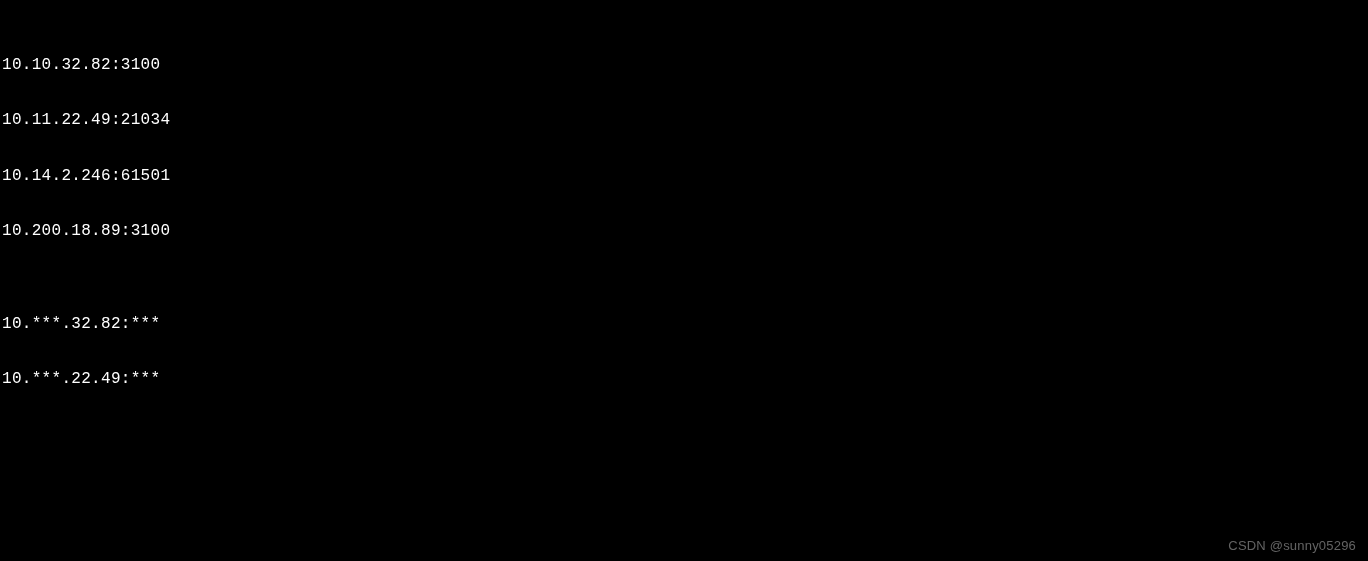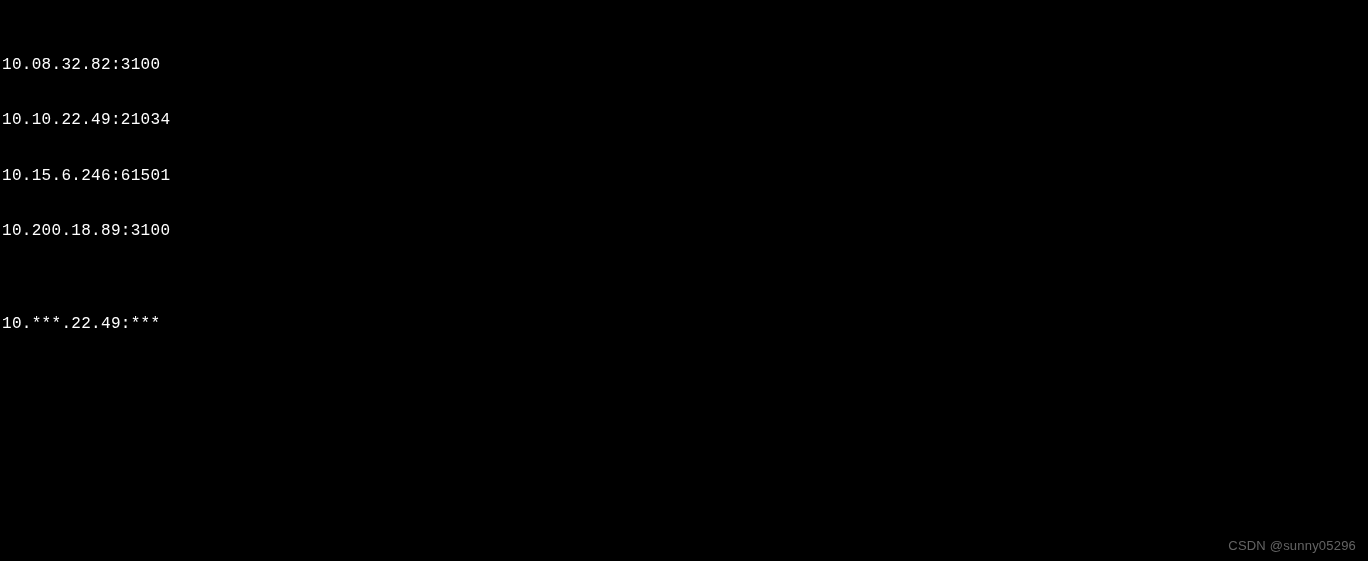--- a/index.html
+++ b/index.html
@@ -32,26 +32,27 @@
     font-family: Arial, sans-serif;
     font-size: 13px;
     letter-spacing: 0.2px;
   }
 </style>
 </head>
 <body>
 
 <div class="terminal">
   
-  <span class="line">10.08.32.82:3100</span>
-  <span class="line">10.10.22.49:21034</span>
-  <span class="line">10.15.6.246:61501</span>
+  <span class="line">10.10.32.82:3100</span>
+  <span class="line">10.11.22.49:21034</span>
+  <span class="line">10.14.2.246:61501</span>
   <span class="line">10.200.18.89:3100</span>
 
   
+  <span class="line">10.***.32.82:***</span>
   <span class="line">10.***.22.49:***</span>
   
   
   
 
   
   
 
   
   

